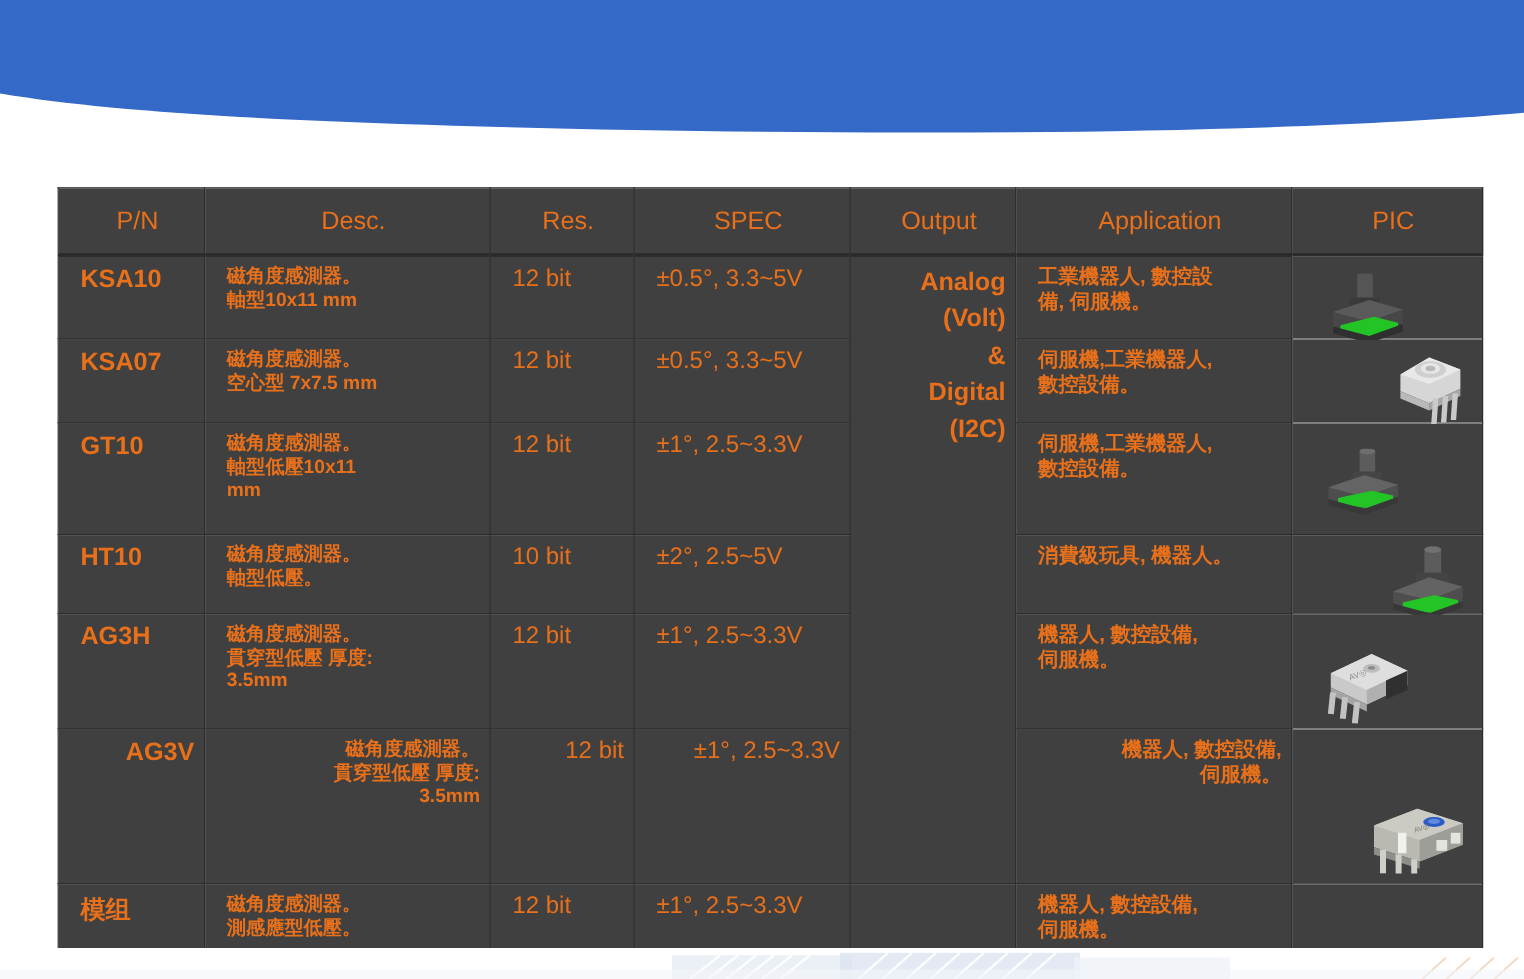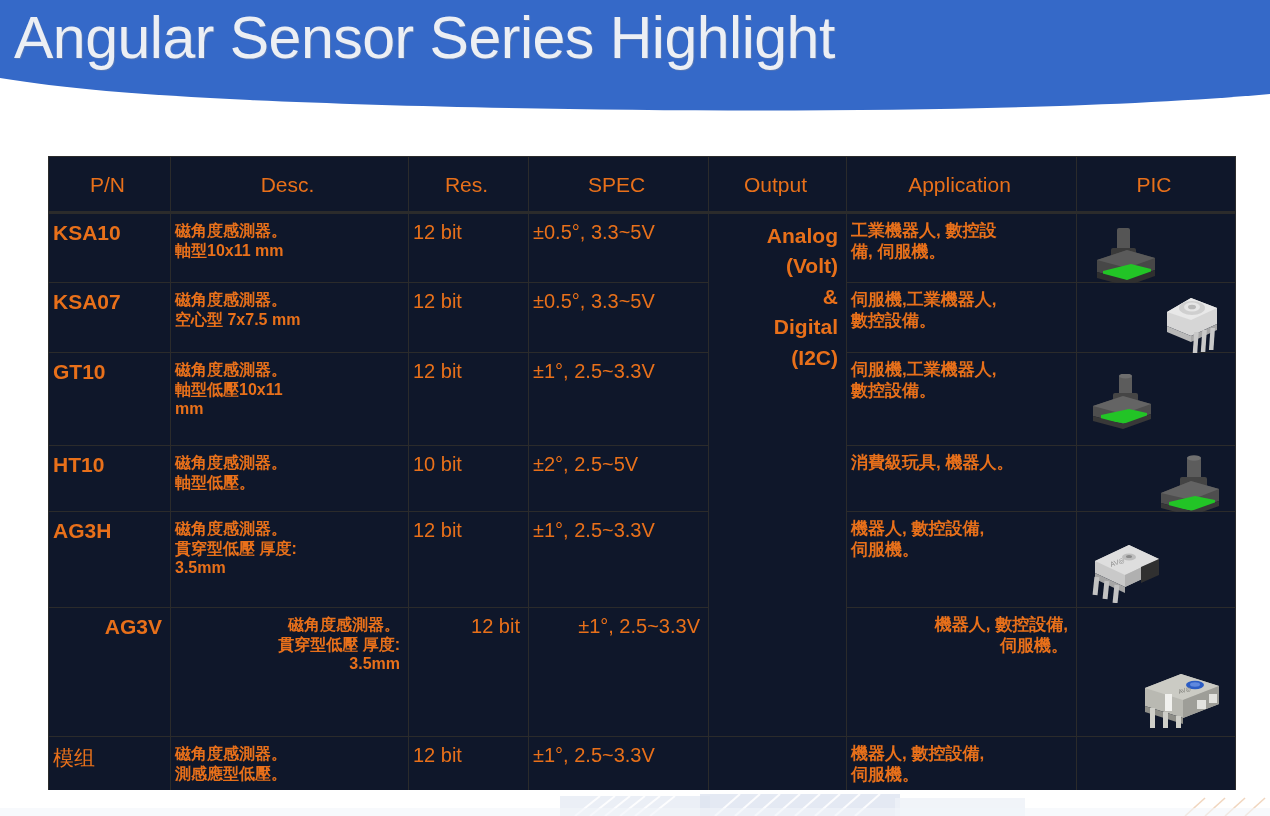--- a/index.html
+++ b/index.html
@@ -39,23 +39,23 @@
   }
   table.spec{
     border-collapse:collapse;
     width:1187px;
     table-layout:fixed;
     background:#fff;
   }
   table.spec td, table.spec th{
     border:1.6px solid #2b2b2b;
     vertical-align:top;
-    padding:7px 8px 6px 4px;
+    padding:7px 8px 6px 18px;
     color:#E8701A;
-    background:#0f172a;
+    background:#404040;
   }
   table.spec thead th{
     text-align:center;
     vertical-align:middle;
     font-weight:400;
     font-size:21px;
     height:56px;
     border-bottom-width:3px;
   }
   .c-pn   { width:122px; font-size:21px; font-weight:700; }
@@ -63,39 +63,38 @@
   .c-res  { width:120px; font-size:20px; font-weight:400; }
   .c-spec { width:180px; font-size:20px; font-weight:400; }
   .c-out  { width:138px; font-size:21px; font-weight:700;
             text-align:right; vertical-align:middle; line-height:1.45; }
   .c-app  { width:230px; font-size:17px; font-weight:700; line-height:1.22; }
   .c-pic  { width:159px; padding:0; position:relative; }
 
   .pic-cell{ position:relative; width:100%; height:100%; min-height:40px; }
   .pic-cell svg{ position:absolute; }
 
-  .bold-pn{ font-weight:400;margin-top:32px; }
+  .bold-pn{ font-weight:700;margin-top:32px; }
 
   
   .r1 td{ height:70px; }
   .r2 td{ height:70px; }
   .r3 td{ height:93px; }
   .r4 td{ height:66px; }
   .r5 td{ height:96px; }
   .r6 td{ height:129px;text-align:right; }
   .r7 td{ height:66px; }
 </style>
 </head>
 <body>
 
 <div id="banner-wrap">
   <svg id="banner-svg" width="1270" height="112" viewBox="0 0 1270 112">
     <path d="M0,0 L1270,0 L1270,94 C1000,118 520,112 250,100 C140,95 60,88 0,78 Z" fill="#3569c8"></path>
   </svg>
-  <div id="banner-title">Angular Sensor Series Highlight</div>
 </div>
 
 <div id="table-area">
 <table class="spec">
   <colgroup>
     <col class="c-pn">
         <col class="c-desc">
         <col class="c-res">
         <col class="c-spec">
     <col class="c-out">

